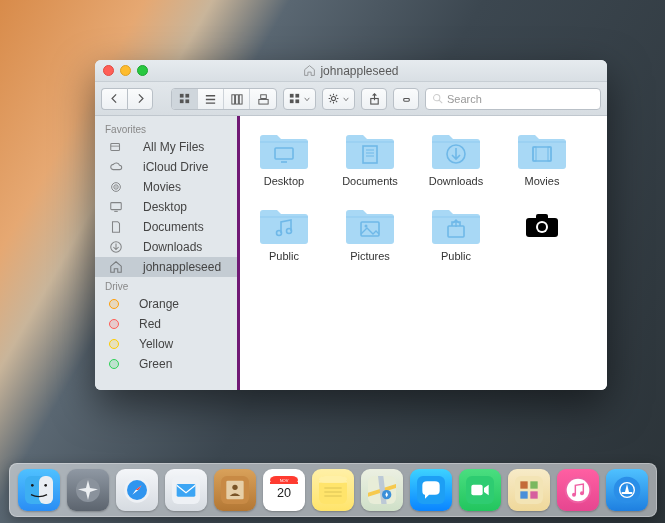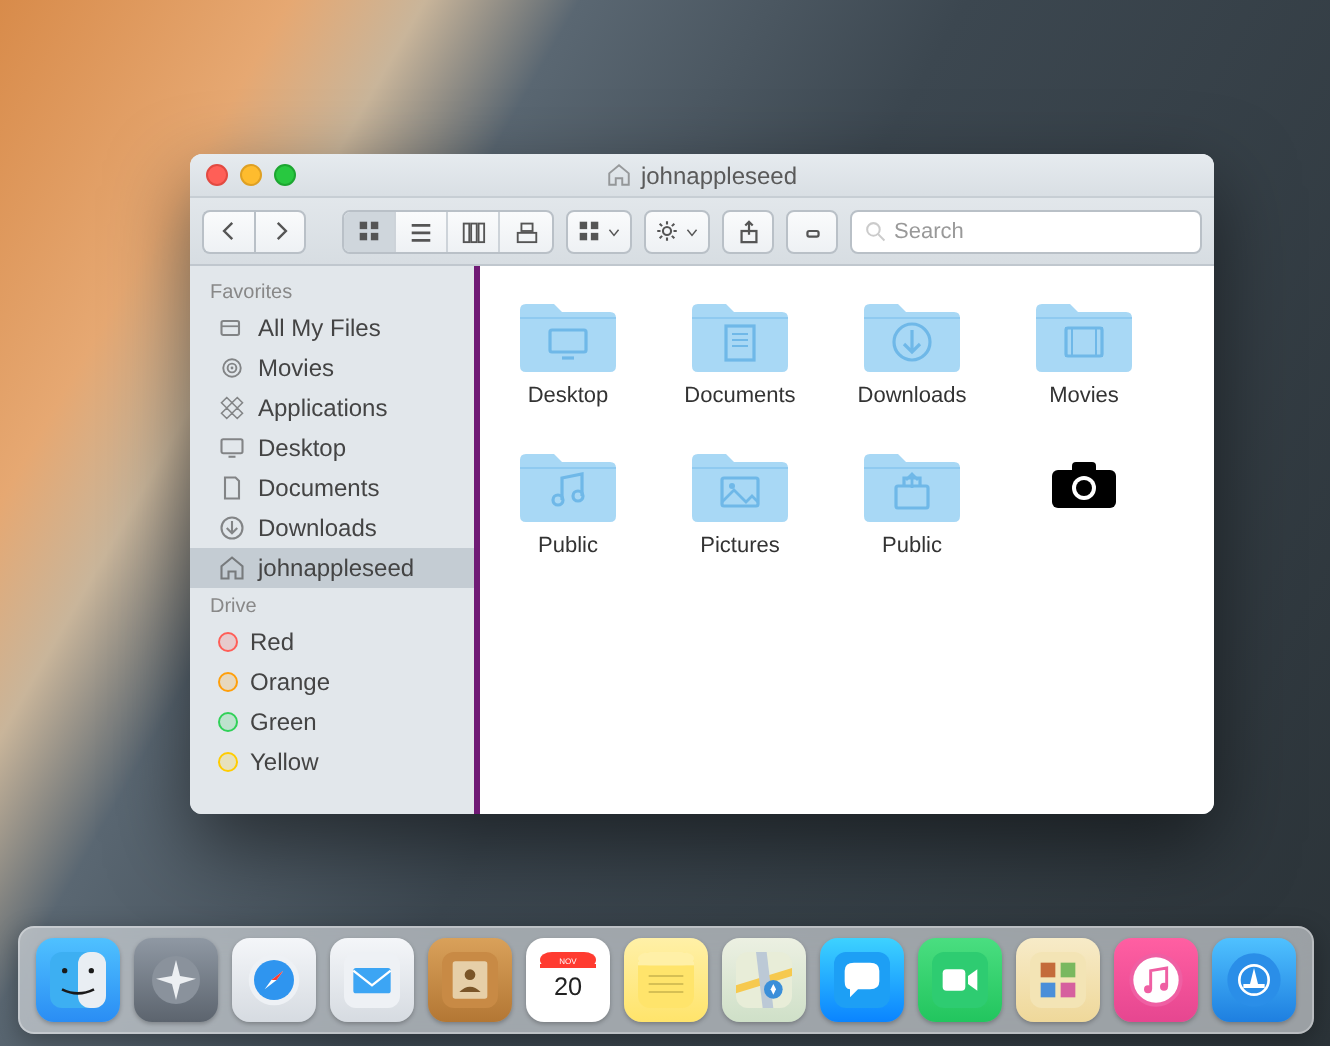--- a/index.html
+++ b/index.html
@@ -7,21 +7,21 @@
     width: 665px; height: 523px;
     font-family: -apple-system, "Helvetica Neue", Helvetica, Arial, sans-serif;
     font-size: 12px;
     color: #333;
     background: linear-gradient(120deg, #d88b4a 0%, #e6a872 15%, #c9b59a 22%, #5a6772 30%, #3c4750 50%, #2b3338 100%);
     position: relative;
     overflow: hidden;
   }
   .window {
     position: absolute;
-    left: 95px; top: 77px;
+    left: 95px; top: 60px;
     width: 512px; height: 330px;
     background: #e8edf1;
     border-radius: 6px;
     box-shadow: 0 15px 40px rgba(0,0,0,0.5);
     display: flex; flex-direction: column;
   }
   .titlebar {
     height: 22px;
     background: linear-gradient(#e6ebef,#d9dfe4);
     border-bottom: 1px solid #c7ced4;
@@ -70,21 +70,21 @@
   .sidebar {
     width: 145px;
     background: #e2e7eb;
     border-right:3px solid #701a75;
     overflow:hidden;
     padding-top:4px;
     border-radius: 0 0 0 6px;
   }
   .shead { font-size:10px; color:#888; padding:4px 10px 2px; text-transform:none; font-weight:500;}
   .sitem {
-    display:flex; align-items:center; gap:6px;
+    display:flex; align-items:center; gap:20px;
     padding:2px 10px 2px 14px; height:20px;
     color:#444; font-size:12px;
   }
   .sitem svg{ width:14px; height:14px; flex-shrink:0; opacity:0.6;}
   .sitem.sel { background:#c4ccd3;}
   .tagdot{ width:10px; height:10px; border-radius:50%; border:1.5px solid; flex-shrink:0;}
   .content {
     flex:1; background:#fff;
     padding:12px 8px;
     display:flex; flex-wrap:wrap; align-content:flex-start;
@@ -292,29 +292,29 @@
       <div class="shead">Favorites</div>
       <div id="fav-list">
           <div class="sitem">
             <svg viewBox="0 0 16 16">
               <use href="#i-allfiles"></use>
             </svg>
             <span>All My Files</span>
           </div>
           <div class="sitem">
             <svg viewBox="0 0 16 16">
+              <use href="#i-cloud"></use>
+            </svg>
+            <span>iCloud Drive</span>
+          </div>
+          <div class="sitem">
+            <svg viewBox="0 0 16 16">
               <use href="#i-airdrop"></use>
             </svg>
             <span>Movies</span>
-          </div>
-          <div class="sitem">
-            <svg viewBox="0 0 16 16">
-              <use href="#i-apps"></use>
-            </svg>
-            <span>Applications</span>
           </div>
           <div class="sitem">
             <svg viewBox="0 0 16 16">
               <use href="#i-desktop"></use>
             </svg>
             <span>Desktop</span>
           </div>
           <div class="sitem">
             <svg viewBox="0 0 16 16">
               <use href="#i-documents"></use>
@@ -330,34 +330,34 @@
           <div class="sitem sel">
             <svg viewBox="0 0 16 16">
               <use href="#i-home"></use>
             </svg>
             <span>johnappleseed</span>
           </div>
         </div>
       <div class="shead">Drive</div>
       <div id="tag-list">
           <div class="sitem">
+            <span class="tagdot" style="border-color:#ff9f0a;background:#ff9f0a33"></span>
+            <span>Orange</span>
+          </div>
+          <div class="sitem">
             <span class="tagdot" style="border-color:#ff5e57;background:#ff5e5733"></span>
             <span>Red</span>
           </div>
           <div class="sitem">
-            <span class="tagdot" style="border-color:#ff9f0a;background:#ff9f0a33"></span>
-            <span>Orange</span>
+            <span class="tagdot" style="border-color:#ffcc00;background:#ffcc0033"></span>
+            <span>Yellow</span>
           </div>
           <div class="sitem">
             <span class="tagdot" style="border-color:#30d158;background:#30d15833"></span>
             <span>Green</span>
-          </div>
-          <div class="sitem">
-            <span class="tagdot" style="border-color:#ffcc00;background:#ffcc0033"></span>
-            <span>Yellow</span>
           </div>
         </div>
     </div>
     <div class="content" id="content-area">
         <div class="fitem">
           <div class="ficon">
             <svg class="folder-svg" viewBox="0 0 54 44">
     <path d="M3 10 Q3 7 6 7 H20 L24 11 H48 Q51 11 51 14 V38 Q51 41 48 41 H6 Q3 41 3 38 Z" fill="#a8d8f5"></path>
     <path d="M3 14 H51" stroke="#8fcaf0" stroke-width="1"></path>
     <rect x="18" y="20" width="18" height="11" rx="1" fill="none" stroke="#6fb8e8" stroke-width="1.6"></rect>

